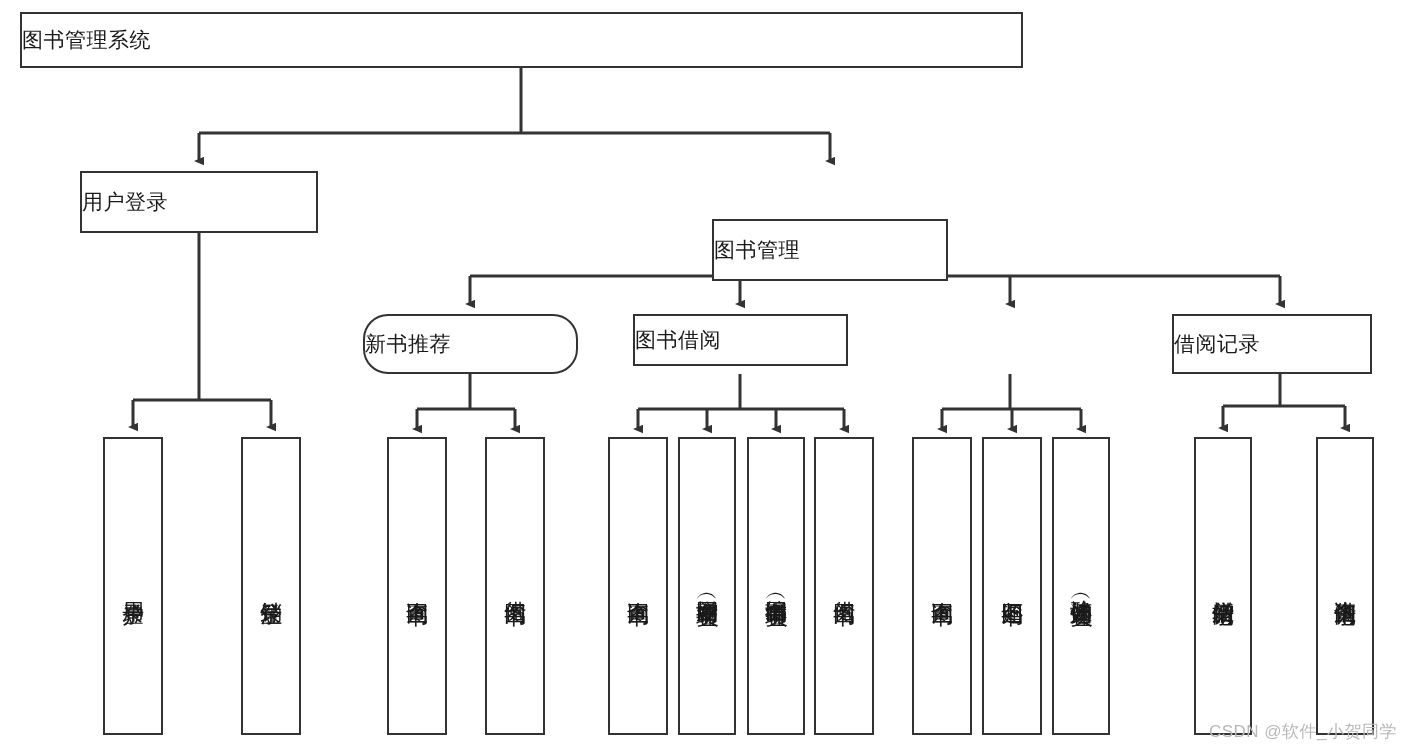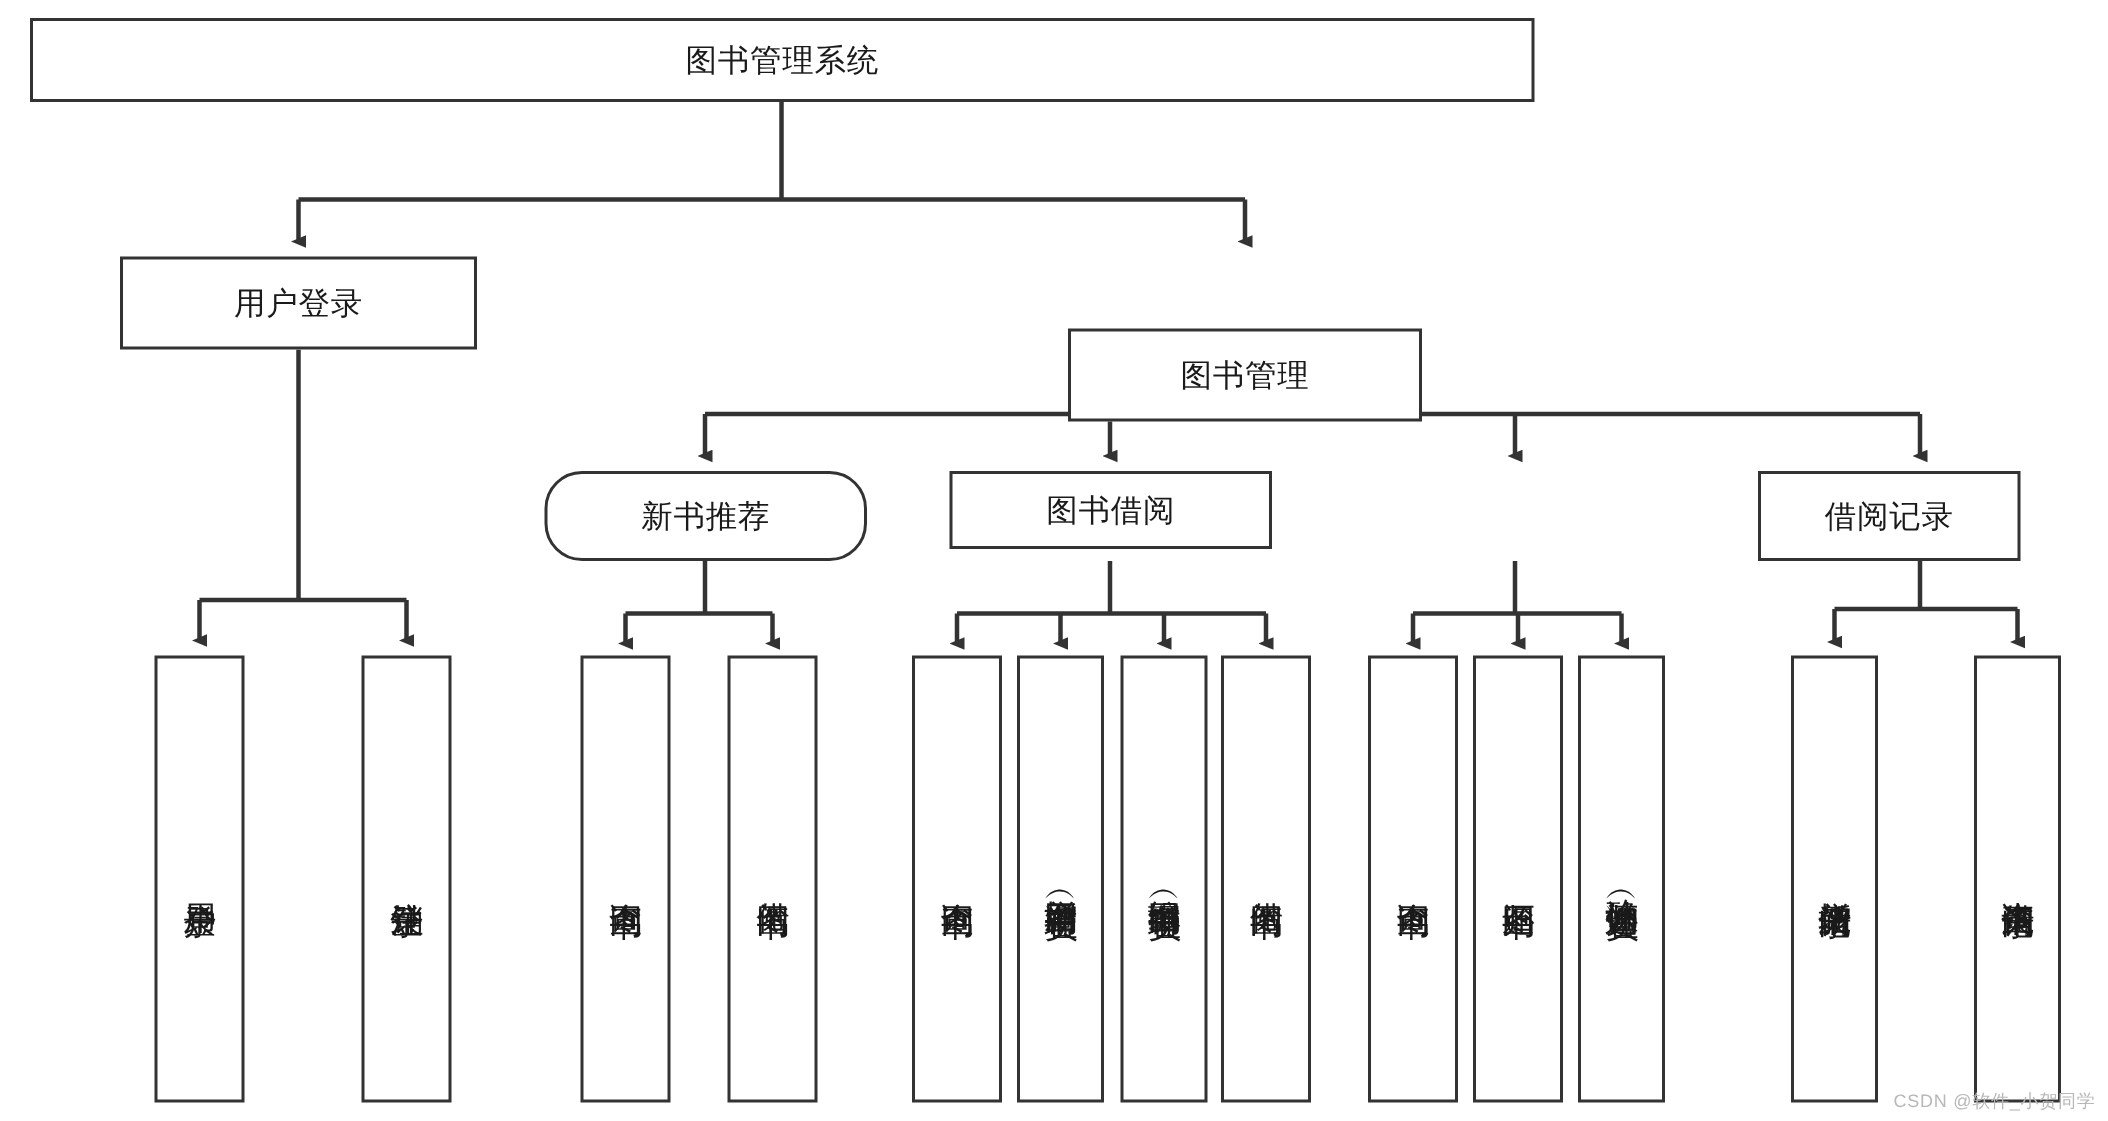--- a/index.html
+++ b/index.html
@@ -25,21 +25,20 @@
     height: 747px;
     pointer-events: none;
   }
   .node {
     position: absolute;
     box-sizing: border-box;
     background: #ffffff;
     border: 2px solid #333333;
     display: flex;
     align-items: center;
-    justify-content: center;
     color: #1a1a1a;
   }
   .node.h {
     font-size: 21px;
     letter-spacing: 0.5px;
   }
   .node.v {
     writing-mode: vertical-rl;
     text-orientation: upright;
     font-size: 22px;
@@ -56,21 +55,21 @@
   .node.v .label {
     writing-mode: vertical-rl;
     text-orientation: upright;
     white-space: normal;
     max-height: 100%;
   }
   #watermark {
     position: absolute;
     right: 8px;
     bottom: 4px;
-    font-size: 12px;
+    font-size: 17px;
     color: #b8b8b8;
     letter-spacing: 0.5px;
     white-space: nowrap;
   }
 </style>
 </head>
 <body>
 
 <div id="canvas">
 
@@ -134,21 +133,21 @@
   <div class="node h" style="left:712px;top:171px;width:236px;height:62px;margin-top:48px;">
     <span class="label">图书管理</span>
   </div>
 
   <div class="node h" style="left:363px;top:314px;width:215px;height:60px;border-radius:25px;">
     <span class="label">新书推荐</span>
   </div>
   <div class="node h" style="left:633px;top:314px;width:215px;height:52px;">
     <span class="label">图书借阅</span>
   </div>
-  <div class="node h" style="left:1172px;top:314px;width:175px;height:60px;">
+  <div class="node h" style="left:1172px;top:314px;width:200px;height:60px;">
     <span class="label">借阅记录</span>
   </div>
 
   <div class="node v" style="left:103px;top:437px;width:60px;height:298px;">
     <span class="label">用户登录</span>
   </div>
   <div class="node v" style="left:241px;top:437px;width:60px;height:298px;">
     <span class="label">注销登录</span>
   </div>
 

